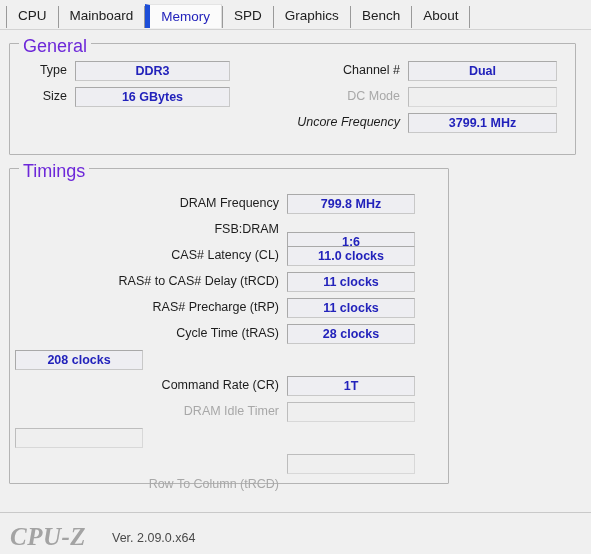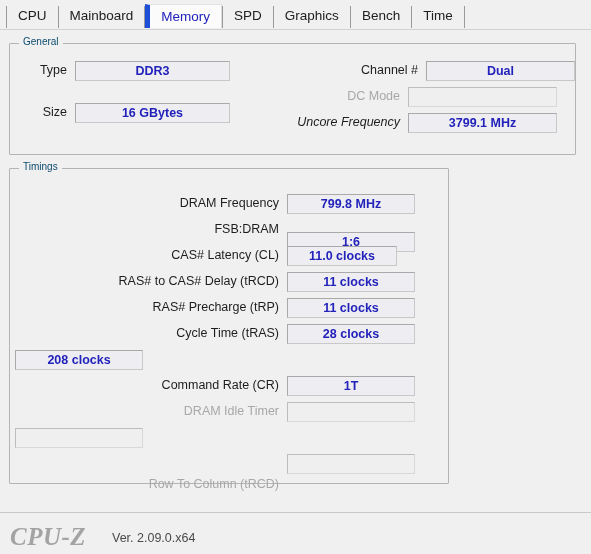--- a/index.html
+++ b/index.html
@@ -76,22 +76,22 @@
     border-radius: 1px;
     box-sizing: border-box;
     background: transparent;
   }
   .group > .legend {
     position: absolute;
     top: -8px;
     left: 9px;
     background: #f0f0f0;
     padding: 0 4px;
-    font-size: 10px;
-    color: #0c4a6e;
+    font-size: 18px;
+    color: #6d28d9;
     white-space: nowrap;
   }
 
   #group-general {
     left: 9px;
     top: 13px;
     width: 567px;
     height: 112px;
   }
   #group-timings {
@@ -185,40 +185,40 @@
     <div class="tab"><span>Mainboard</span></div>
     <div class="tabsep"></div>
     <div class="tab active"><span>Memory</span></div>
     <div class="tabsep"></div>
     <div class="tab"><span>SPD</span></div>
     <div class="tabsep"></div>
     <div class="tab"><span>Graphics</span></div>
     <div class="tabsep"></div>
     <div class="tab"><span>Bench</span></div>
     <div class="tabsep"></div>
-    <div class="tab"><span>Time</span></div>
+    <div class="tab"><span>About</span></div>
     <div class="tabsep"></div>
   </div>
 
 <div id="panel">
 
   <div class="group" id="group-general">
     <div class="legend">General</div>
     <div id="general-left-rows">
         <div class="row" style="left: 5px; top: 16px;">
           <div class="rowlabel" style="width: 60px;">Type</div>
           <div class="field" style="width: 155px;">DDR3</div>
         </div>
-        <div class="row" style="left: 5px; top: 58px;">
+        <div class="row" style="left: 5px; top: 42px;">
           <div class="rowlabel" style="width: 60px;">Size</div>
           <div class="field" style="width: 155px;">16 GBytes</div>
         </div>
       </div>
     <div id="general-right-rows">
-        <div class="row" style="left: 268px; top: 16px;">
+        <div class="row" style="left: 250px; top: 16px;">
           <div class="rowlabel" style="width: 148px;">Channel #</div>
           <div class="field" style="width: 149px;">Dual</div>
         </div>
         <div class="row" style="left: 250px; top: 42px;">
           <div class="rowlabel disabled" style="width: 148px;">DC Mode</div>
           <div class="field disabled" style="width: 149px;"></div>
         </div>
         <div class="row" style="left: 250px; top: 68px;">
           <div class="rowlabel" style="width: 148px; font-style: italic;">Uncore Frequency</div>
           <div class="field" style="width: 149px;">3799.1 MHz</div>
@@ -232,21 +232,21 @@
         <div class="row" style="left: 5px; top: 24px;">
           <div class="rowlabel" style="width: 272px;">DRAM Frequency</div>
           <div class="field" style="width: 128px;">799.8 MHz</div>
         </div>
         <div class="row" style="left: 5px; top: 50px;">
           <div class="rowlabel" style="width: 272px;">FSB:DRAM</div>
           <div class="field" style="width: 128px; margin-top: 24px;">1:6</div>
         </div>
         <div class="row" style="left: 5px; top: 76px;">
           <div class="rowlabel" style="width: 272px;">CAS# Latency (CL)</div>
-          <div class="field" style="width: 110px;">11.0 clocks</div>
+          <div class="field" style="width: 128px;">11.0 clocks</div>
         </div>
         <div class="row" style="left: 5px; top: 102px;">
           <div class="rowlabel" style="width: 272px;">RAS# to CAS# Delay (tRCD)</div>
           <div class="field" style="width: 128px;">11 clocks</div>
         </div>
         <div class="row" style="left: 5px; top: 128px;">
           <div class="rowlabel" style="width: 272px;">RAS# Precharge (tRP)</div>
           <div class="field" style="width: 128px;">11 clocks</div>
         </div>
         <div class="row" style="left: 5px; top: 154px;">

